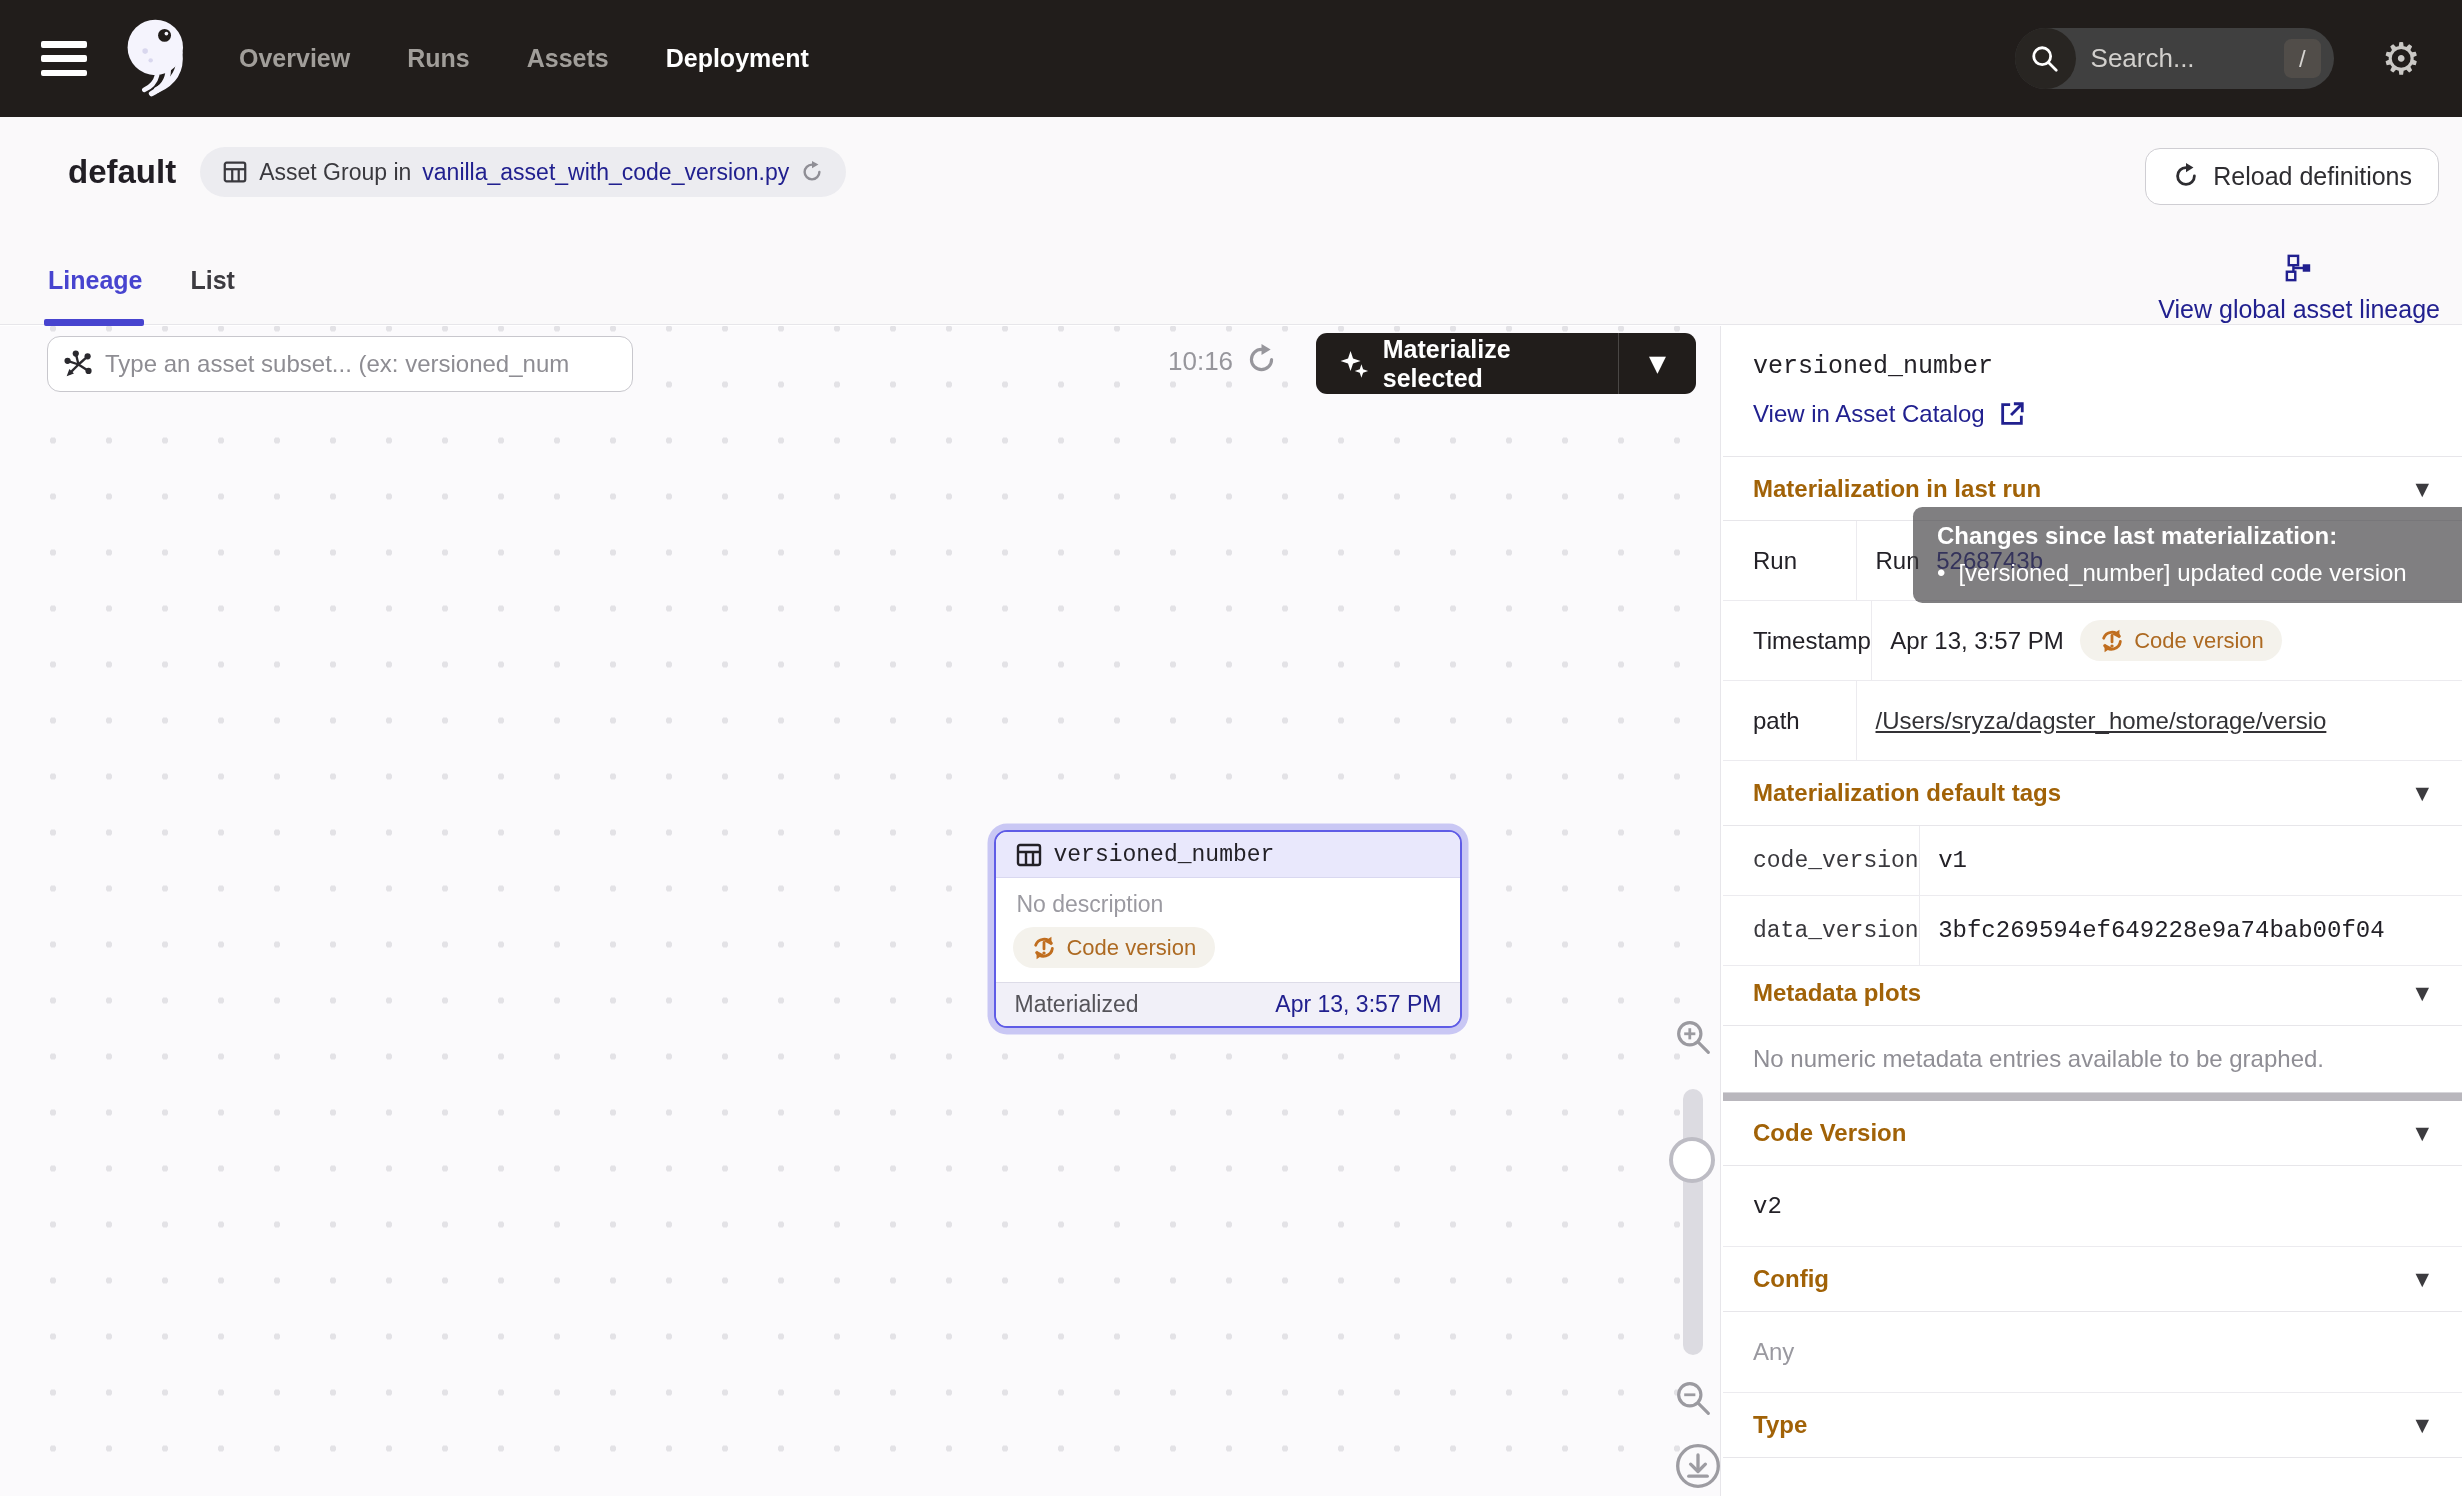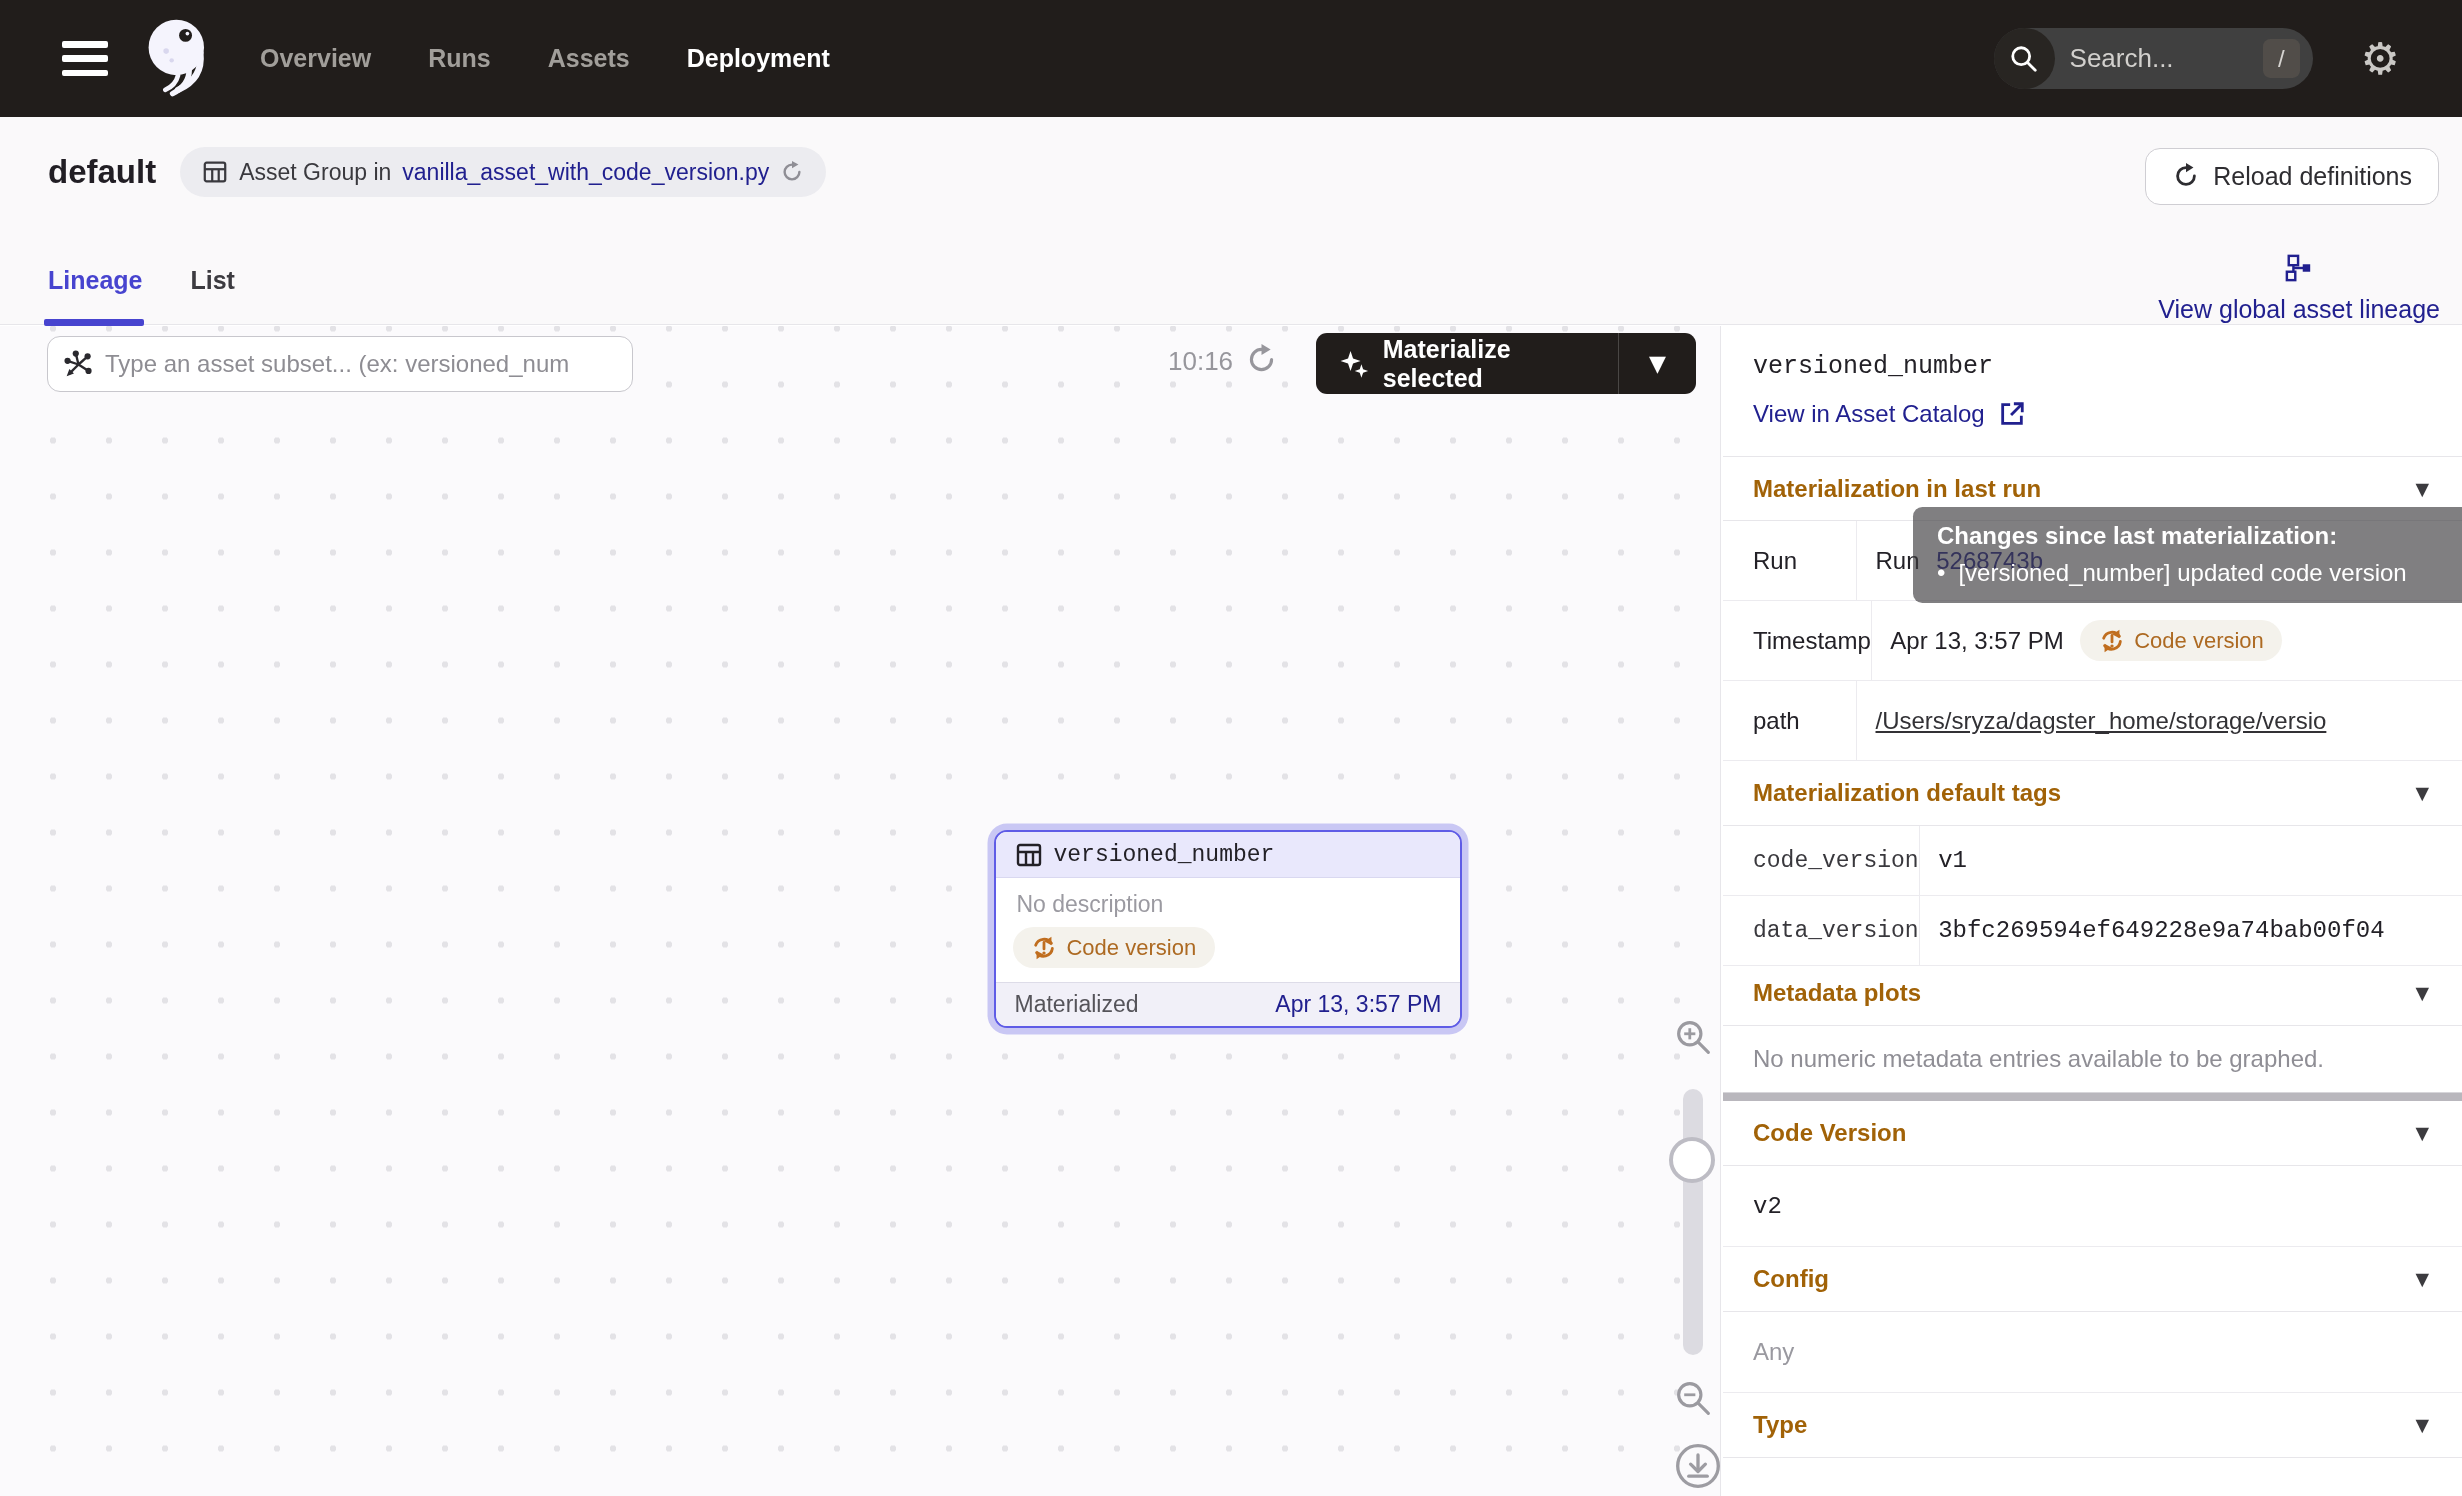--- a/index.html
+++ b/index.html
@@ -2,39 +2,39 @@
 <html style="font-size:15px"><head>
 <meta charset="utf-8">
 <style>
   * { margin:0; padding:0; box-sizing:border-box; }
   html,body { width:2462px; height:1497px; overflow:hidden; }
   body { font-family:"Liberation Sans", sans-serif; background:#ffffff; position:relative; color:#232127; }
   .mono { font-family:"Liberation Mono","DejaVu Sans Mono", monospace; }
 
   
   #nav { position:absolute; left:0; top:0; width:2462px; height:117px; background:#211d1b;
-         display:flex; align-items:center; padding:0 62px;justify-content:space-between; }
+         display:flex; align-items:center; padding:0 41px;justify-content:space-between; }
   .hamburger { width:46px; height:35px; display:flex; flex-direction:column; justify-content:space-between; cursor:pointer; margin-right:33px; }
   .hamburger span { display:block; height:6.5px; background:#ffffff; border-radius:1.9px; }
   .logo { width:78px; height:85px; margin-right:41px; }
   .navitems { display:flex; gap:57px; align-items:center; }
   .navitem { font-size:25px; font-weight:600; color:#a19e9a; cursor:pointer; }
   .navitem.active { color:#ffffff; }
   .nav-spacer { flex:1; }
   .searchpill { width:319px; height:61px; background:#404040; border-radius:30.5px; display:flex; align-items:center; padding-right:13px; margin-right:48px; }
   .search-circ { width:61px; height:61px; border-radius:50%; background:#282522; display:flex; align-items:center; justify-content:center; flex:0 0 auto; }
   .searchpill input { flex:1; min-width:0; background:transparent; border:none; outline:none; color:#e8e6e3; font-size:26px; padding-left:15px; font-family:"Liberation Sans",sans-serif; }
   .searchpill input::placeholder { color:#d2d0cd; }
   .slash-badge { background:#514d49; color:#d6d4d1; font-size:24px; border-radius:7.4px; padding:5.6px 15px; }
   .gear { font-family:"DejaVu Sans",sans-serif; font-size:44px; color:#cac8c5; cursor:pointer; line-height:1; }
 
   
   #pageheader { position:absolute; left:0; top:117px; width:2462px; height:208px; background:#faf9fa; border-bottom:1.9px solid #e7e6ea; }
   .titlerow { position:absolute; left:48px; top:29px; height:52px; display:flex; align-items:center; gap:24px; }
-  .pagetitle { font-size:33px; font-weight:700; color:#211e24; }
+  .pagetitle { font-size:33px; font-weight:700; color:#211e24;margin-left:20px; }
   .groupchip { height:50px; background:#ececf0; border-radius:25px; display:flex; align-items:center; gap:11px; padding:0 22px; font-size:23px; color:#3a393e; }
   .groupchip a { color:#21208f; text-decoration:none; cursor:pointer; }
   .reloadbtn { position:absolute; right:23px; top:30.5px; height:57px; background:#ffffff; border:1.9px solid #cfced3; border-radius:15px;
                display:flex; align-items:center; gap:13px; padding:0 26px; font-size:25px; color:#2e2d31; cursor:pointer; }
   .tabs { position:absolute; left:48px; top:137px; display:flex; gap:48px; }
   .tab { font-size:25px; font-weight:600; cursor:pointer; color:#3c3b40;margin-top:12px; }
   .tab.active { color:#4744cf; }
   .tab-underline { position:absolute; left:44px; top:202px; width:100px; height:6.5px; background:#4744cf; border-radius:1.9px; }
   .globallink { position:absolute; right:22px; top:137px; display:flex; align-items:center; gap:13px; font-size:25px; color:#21208f; cursor:pointer;flex-direction:column; }
 

